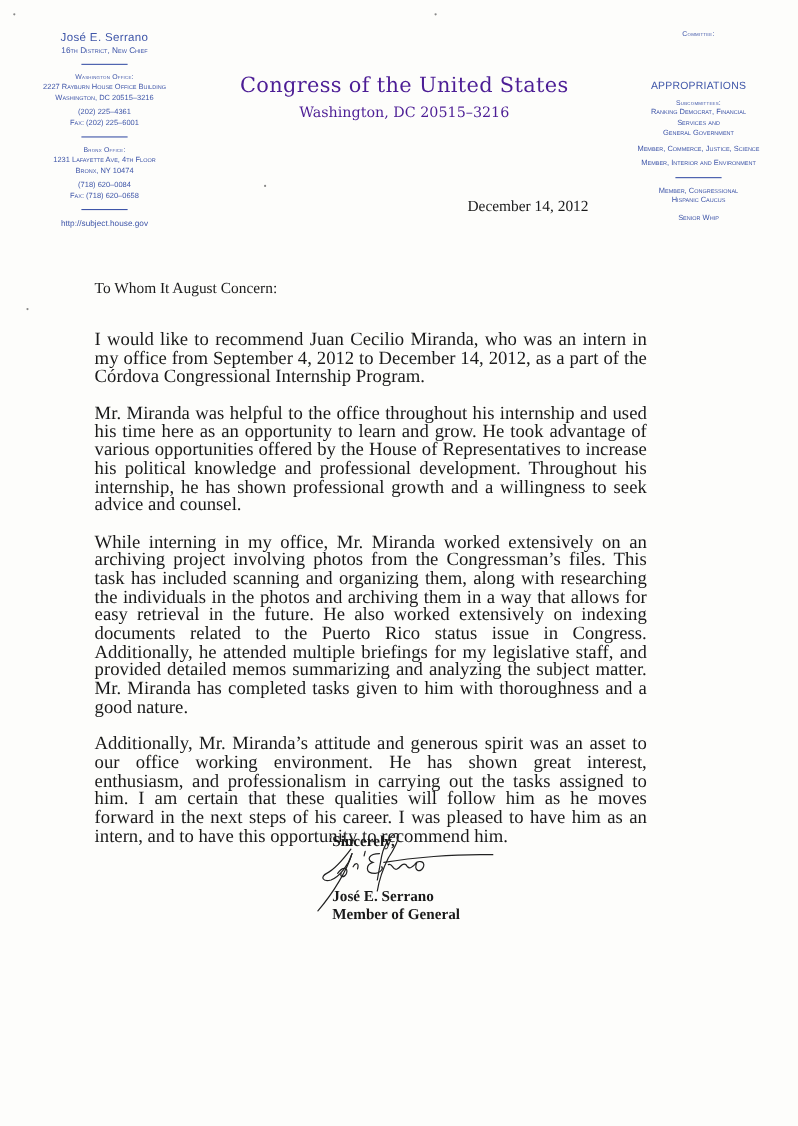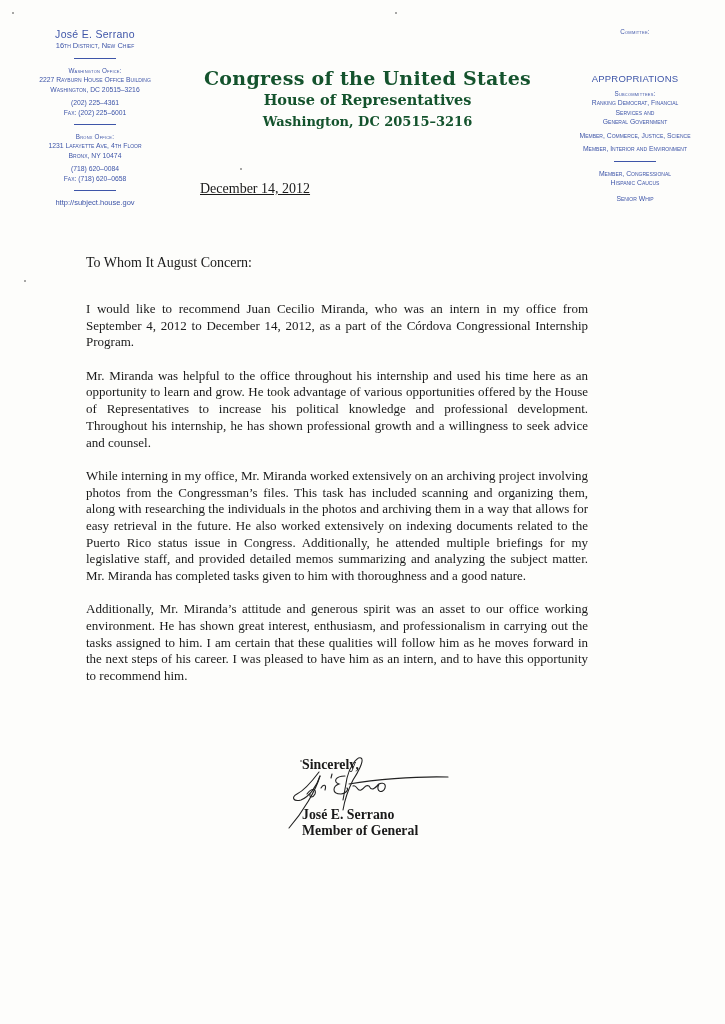--- a/index.html
+++ b/index.html
@@ -25,36 +25,36 @@
   .lh-label { font-size: 6.3px; line-height: 9px; letter-spacing: 0.2px; }
   .lh-line { font-size: 6.8px; line-height: 9.5px; }
   .lh-big { font-size: 9.5px; font-variant: normal; line-height: 13px; letter-spacing: 0.2px; margin-top: 36px; }
   .lh-rule { width: 42px; height: 0; border-top: 1px solid #3e55a8; margin: 7px auto; }
   .lh-url { font-size: 7.5px; font-variant: normal; line-height: 10px; }
   .gap4 { height: 4px; }
   .gap6 { height: 6px; }
 
   .masthead {
     position: absolute; left: 200px; top: 67px; width: 335px;
-    text-align: center; color: #14532d;
+    text-align: center; color: #4c1d95;
     font-family: "DejaVu Serif", serif;
-    font-weight: bold;
+    font-weight: normal;
   }
   .mh-1 { font-size: 19px; line-height: 23px; letter-spacing: 0.3px; }
   .mh-2 { font-size: 14.5px; line-height: 19px; }
   .mh-3 { font-size: 13px; line-height: 18px; margin-top: 4px; }
 
   .date {
     position: absolute; left: 200px; top: 181px; width: 335px;
-    text-align: left; font-size: 14px; text-decoration: underline;
+    text-align: right; font-size: 14px;
   }
   .salutation { position: absolute; left: 86px; top: 255px; font-size: 14px; }
   .body {
     position: absolute; left: 86px; top: 301px; width: 502px;
-    font-size: 13px; line-height: 16.7px;
+    font-size: 17px; line-height: 16.7px;
     text-align: justify;
   }
   .body p { margin: 0 0 16.6px 0; }
   .closing {
     position: absolute; left: 302px; top: 757px;
     font-size: 13.8px; line-height: 16.6px; font-weight: bold;
   }
   .sig {
     position: absolute; left: 283px; top: 750px; width: 170px; height: 80px;
   }
@@ -79,21 +79,20 @@
   <div class="lh-line">Bronx, NY 10474</div>
   <div class="gap4"></div>
   <div class="lh-line">(718) 620–0084</div>
   <div class="lh-line">Fax: (718) 620–0658</div>
   <div class="lh-rule"></div>
   <div class="lh-url">http://subject.house.gov</div>
 </div>
 
 <div class="masthead">
   <div class="mh-1">Congress of the United States</div>
-  <div class="mh-2">House of Representatives</div>
   <div class="mh-3">Washington, DC 20515–3216</div>
 </div>
 
 <div class="lh-right">
   <div class="lh-label">Committee:</div>
   <div class="lh-big">APPROPRIATIONS</div>
   <div class="gap4"></div>
   <div class="lh-label">Subcommittees:</div>
   <div class="lh-line">Ranking Democrat, Financial</div>
   <div class="lh-line">Services and</div>

